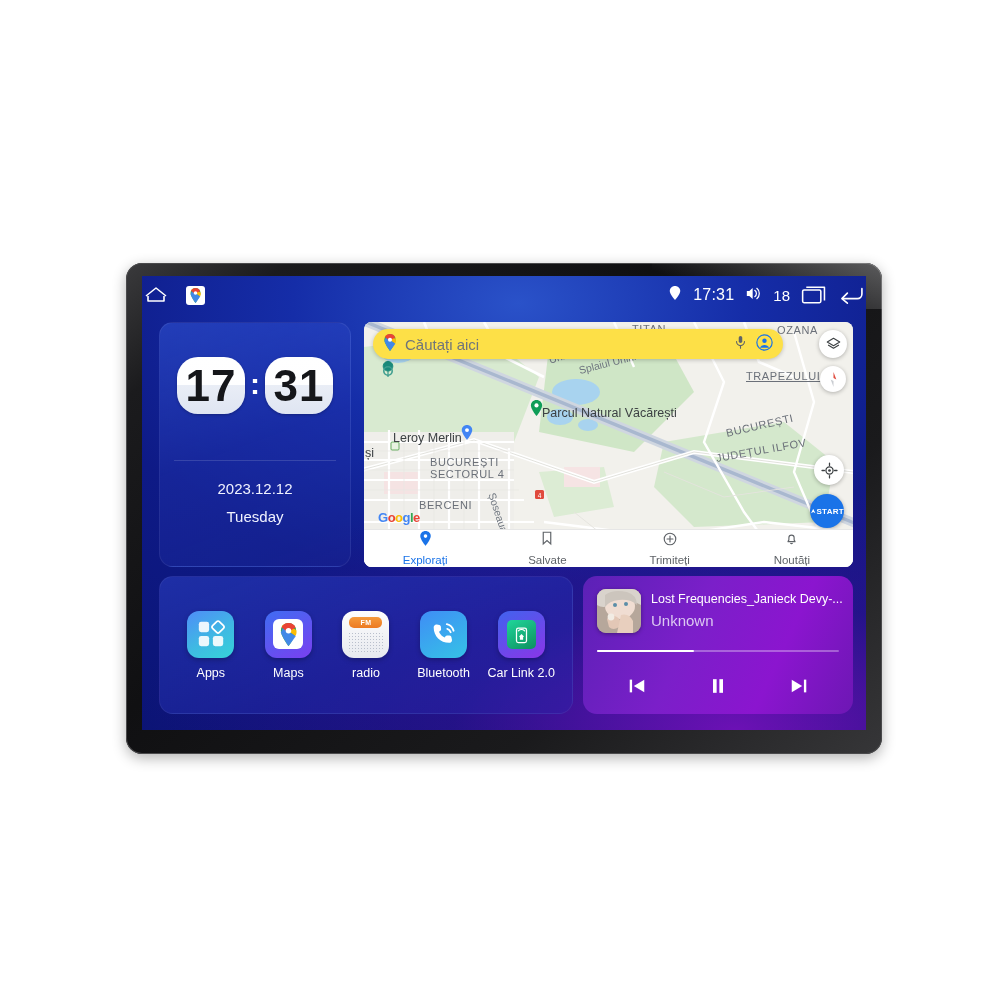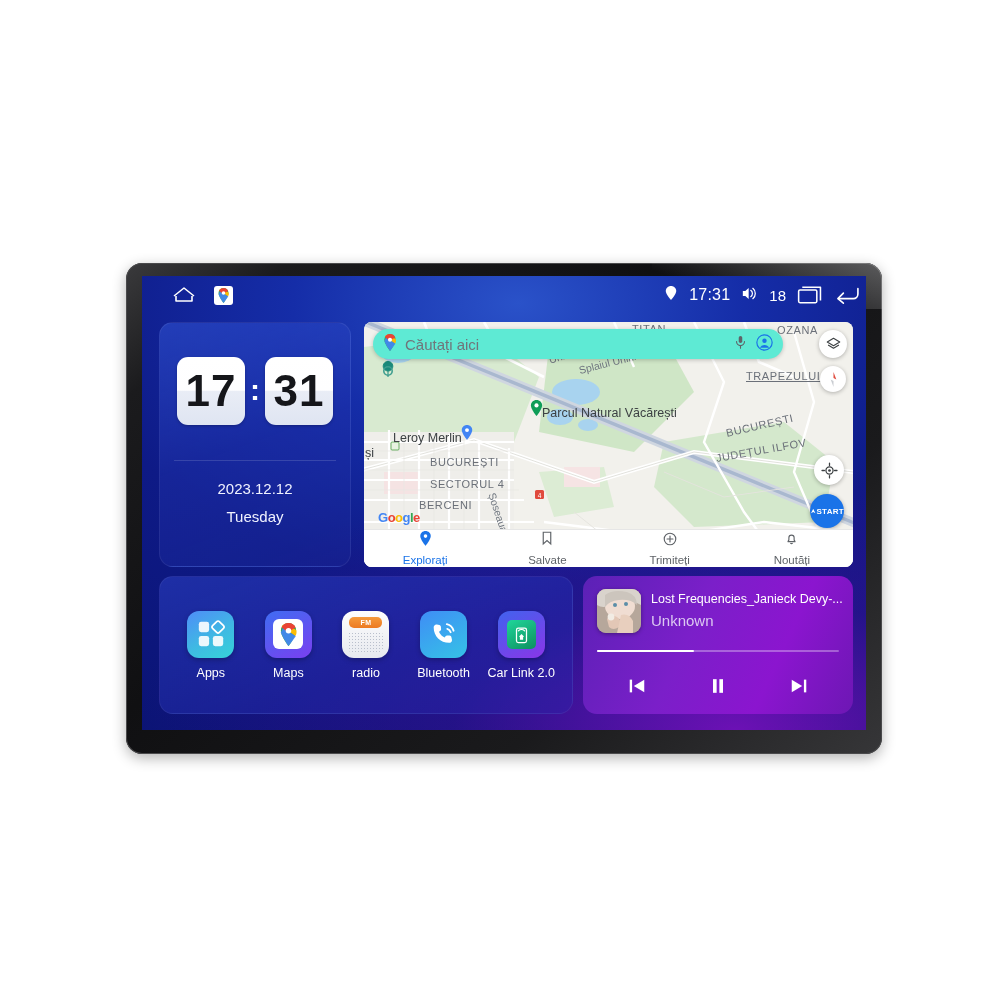--- a/index.html
+++ b/index.html
@@ -34,24 +34,24 @@
     width: 100%; height: 100%;
     overflow: hidden;
     background:
       radial-gradient(150% 110% at 82% 100%, rgba(132,16,196,0.80) 0%, rgba(80,12,160,0.35) 26%, rgba(18,22,130,0.0) 55%),
       radial-gradient(120% 120% at 52% 6%, #2a52c9 0%, #152da8 26%, #0e1a86 52%, #0a1270 100%),
       #0b1478;
   }
 
   
   #status-bar {
-    position: absolute; left: 12px; top: 0;
+    position: absolute; left: 0; top: 0;
     width: 100%; height: 38px;
     display: flex; align-items: center;
-    padding: 0 18px;
+    padding: 0 2px;
     color: #fff;
   }
   .sb-left { display: flex; align-items: center; gap: 18px; }
   .sb-right { margin-left: auto; display: flex; align-items: center; gap: 11px; }
   .sb-time { font-size: 16px; letter-spacing: 0.2px; }
   .sb-vol  { font-size: 15px; }
   .icon-home svg, .icon-recents svg, .icon-back svg { display: block; }
 
   .maps-badge {
     width: 19px; height: 19px; border-radius: 3px;
@@ -65,21 +65,21 @@
     width: 192px; height: 245px;
     border-radius: 14px;
     background: linear-gradient(160deg, rgba(46,79,206,0.62) 0%, rgba(30,48,170,0.50) 50%, rgba(26,38,150,0.46) 100%);
     border: 1px solid rgba(255,255,255,0.07);
   }
   .flip-row {
     position: absolute; left: 0; right: 0; top: 34px;
     display: flex; align-items: center; justify-content: center; gap: 5px;
   }
   .flip-card {
-    width: 68px; height: 68px; border-radius: 11px;
+    width: 68px; height: 57px; border-radius: 21px;
     background: linear-gradient(#ffffff 0%, #fefeff 49%, #e9edf6 50%, #dfe5f2 100%);
     display: flex; align-items: center; justify-content: center;
     box-shadow: 0 1px 3px rgba(0,0,0,0.25);
     font-size: 44px; font-weight: bold; color: #15161a;
     letter-spacing: 1px;
     font-family: "Liberation Sans", sans-serif;
   }
   .flip-colon { color: #fff; font-size: 30px; font-weight: bold; line-height: 1; padding-bottom: 3px; }
   .clock-sep {
     position: absolute; left: 14px; right: 14px; top: 137px;
@@ -111,21 +111,21 @@
     white-space: nowrap;
     pointer-events: none;
   }
   .lbl-region { font-size: 11px; letter-spacing: 0.6px; color: #6b7079; }
   .lbl-place  { font-size: 12.5px; color: #3c4043; }
   .lbl-road   { font-size: 10.5px; color: #707780; }
 
   #map-search {
     position: absolute; left: 9px; top: 7px;
     width: 410px; height: 30px;
-    background: #5eead4; border-radius: 16px;
+    background: #fde047; border-radius: 16px;
     display: flex; align-items: center; gap: 8px;
     padding: 0 10px;
     box-shadow: 0 1px 4px rgba(0,0,0,0.22);
   }
   #map-search-text { color: #70757a; font-size: 15px; flex: 1; }
   .search-icons { display: flex; align-items: center; gap: 10px; }
 
   .map-fab {
     position: absolute;
     border-radius: 50%;
@@ -388,21 +388,21 @@
           <div class="map-label lbl-region" style="left: 268px; top: 1px;">TITAN</div>
           <div class="map-label lbl-region" style="left: 413px; top: 2px;">OZANA</div>
           <div class="map-label lbl-road" style="left: 185px; top: 32px; transform: rotate(-18deg); transform-origin: left center;">Unirii</div>
           <div class="map-label lbl-road" style="left: 215px; top: 42px; transform: rotate(-14deg); transform-origin: left center;">Splaiul Unirii</div>
           <div class="map-label lbl-region" style="left: 382px; top: 48px; text-decoration: underline;">TRAPEZULUI</div>
           <div class="map-label lbl-place" style="left: 178px; top: 84px;">Parcul Natural Văcărești</div>
           <div class="map-label lbl-region" style="left: 362px; top: 105px; transform: rotate(-13deg); transform-origin: left center;">BUCUREȘTI</div>
           <div class="map-label lbl-place" style="left: 29px; top: 109px;">Leroy Merlin</div>
           <div class="map-label lbl-region" style="left: 352px; top: 130px; transform: rotate(-10deg); transform-origin: left center;">JUDEȚUL ILFOV</div>
           <div class="map-label lbl-region" style="left: 66px; top: 134px;">BUCUREȘTI</div>
-          <div class="map-label lbl-region" style="left: 66px; top: 146px; margin-top: 10px;">SECTORUL 4</div>
+          <div class="map-label lbl-region" style="left: 66px; top: 146px;">SECTORUL 4</div>
           <div class="map-label lbl-region" style="left: 55px; top: 177px;">BERCENI</div>
           <div class="map-label lbl-road" style="left: 128px; top: 165px; transform: rotate(72deg); transform-origin: left center;">Șoseaua Br</div>
           <div class="map-label lbl-place" style="left: 1px; top: 124px;">și</div>
         </div>
 
       <svg style="position:absolute;left:166px;top:78px" width="13" height="16" viewBox="0 0 16 20">
         <path d="M8 0C4 0 1 3 1 6.8 1 11.6 8 20 8 20s7-8.4 7-13.2C15 3 12 0 8 0z" fill="#0f9d58"></path>
         <circle cx="8" cy="6.8" r="2.6" fill="#ffffff"></circle>
       </svg>
       <svg style="position:absolute;left:97px;top:103px" width="12" height="15" viewBox="0 0 16 20">

